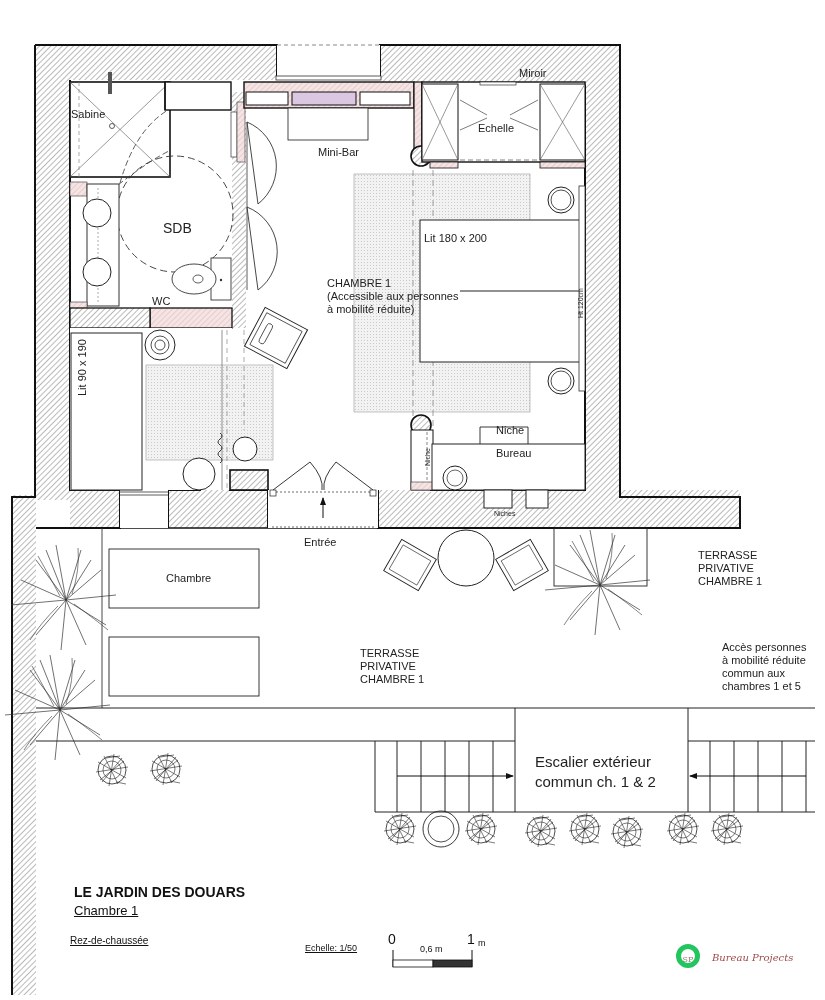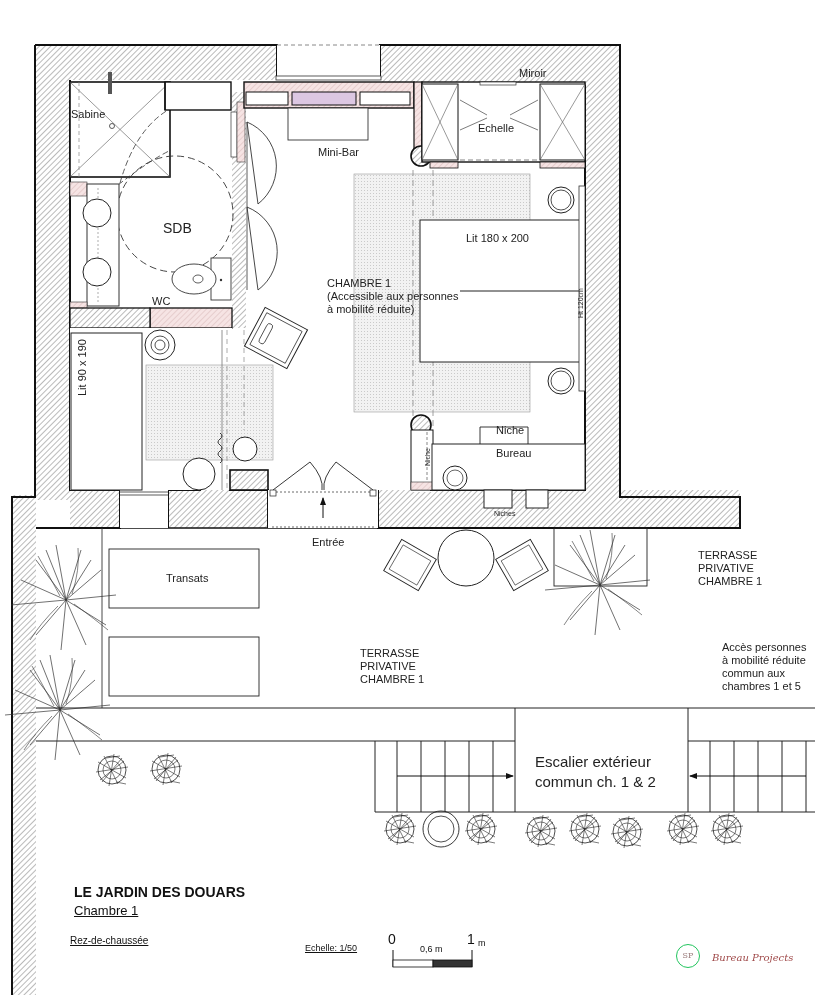--- a/index.html
+++ b/index.html
@@ -14,21 +14,21 @@
   .vert { transform: rotate(-90deg); transform-origin: left top; }
   .title { position: absolute; left: 74px; top: 884px; font-size: 14px; font-weight: bold; color: #111; }
   .subtitle { position: absolute; left: 74px; top: 903px; font-size: 13px; text-decoration: underline; color: #111; }
   .floor { position: absolute; left: 70px; top: 935px; font-size: 10px; text-decoration: underline; color: #111; }
   .scale-label { position: absolute; left: 305px; top: 943px; font-size: 9px; text-decoration: underline; color: #111; }
   .scale-num { position: absolute; font-size: 14px; color: #111; }
   .scale-mid { position: absolute; font-size: 9px; color: #111; }
   .brand { position: absolute; left: 712px; top: 952px; font-size: 10px; font-style: italic; color: #a04a4a;
            font-family: "DejaVu Serif", serif; }
   .brand-logo { position: absolute; left: 676px; top: 944px; width: 24px; height: 24px; border-radius: 50%;
-                border: 1px solid #22c55e; box-sizing: border-box; font-size: 8px; color: #9b7d7d;
+                border: 5px solid #22c55e; box-sizing: border-box; font-size: 8px; color: #9b7d7d;
                 text-align: center; line-height: 22px; font-family: "DejaVu Serif", serif; }
 </style>
 </head>
 <body>
 
 <svg class="plan" width="825" height="1000" viewBox="0 0 825 1000" xmlns="http://www.w3.org/2000/svg">
   <defs>
     <pattern id="hatch" patternUnits="userSpaceOnUse" width="4" height="4" patternTransform="rotate(45)">
       <rect width="4" height="4" fill="#ffffff"></rect>
       <line x1="0" y1="0" x2="0" y2="4" stroke="#666" stroke-width="0.9"></line>
@@ -296,33 +296,33 @@
     <rect x="433" y="960" width="39" height="7" fill="#333" stroke="#111" stroke-width="0.8"></rect>
   </g>
 </svg>
 
 <div class="lbl" style="left:71px;top:108px;">Sabine</div>
 <div class="lbl lg" style="left:163px;top:220px;">SDB</div>
 <div class="lbl" style="left:152px;top:295px;">WC</div>
 <div class="lbl" style="left:318px;top:146px;">Mini-Bar</div>
 <div class="lbl" style="left:480px;top:67px;margin-left:39px;">Miroir</div>
 <div class="lbl" style="left:478px;top:122px;">Echelle</div>
-<div class="lbl" style="left:424px;top:232px;margin-left:42px;">Lit 180 x 200</div>
+<div class="lbl" style="left:424px;top:232px;">Lit 180 x 200</div>
 <div class="lbl sm vert" style="left:577px;top:318px;">Ht 120cm</div>
 <div class="lbl" style="left:327px;top:277px;">CHAMBRE 1</div>
 <div class="lbl block" style="left:327px;top:290px;">(Accessible aux personnes
 à mobilité réduite)</div>
 <div class="lbl vert" style="left:76px;top:396px;">Lit 90 x 190</div>
 <div class="lbl" style="left:496px;top:424px;">Niche</div>
 <div class="lbl" style="left:496px;top:447px;">Bureau</div>
 <div class="lbl sm vert" style="left:424px;top:466px;">Niche</div>
 <div class="lbl sm" style="left:494px;top:510px;">Niches</div>
-<div class="lbl" style="left:304px;top:536px;margin-left:8px;">Entrée</div>
-
-<div class="lbl" style="left:166px;top:572px;">Transats</div>
+<div class="lbl" style="left:304px;top:536px;">Entrée</div>
+
+<div class="lbl" style="left:166px;top:572px;">Chambre</div>
 <div class="lbl block" style="left:698px;top:549px;">TERRASSE
 PRIVATIVE
 CHAMBRE 1</div>
 <div class="lbl block" style="left:360px;top:647px;">TERRASSE
 PRIVATIVE
 CHAMBRE 1</div>
 <div class="lbl block" style="left:722px;top:641px;">Accès personnes
 à mobilité réduite
 commun aux
 chambres 1 et 5</div>

